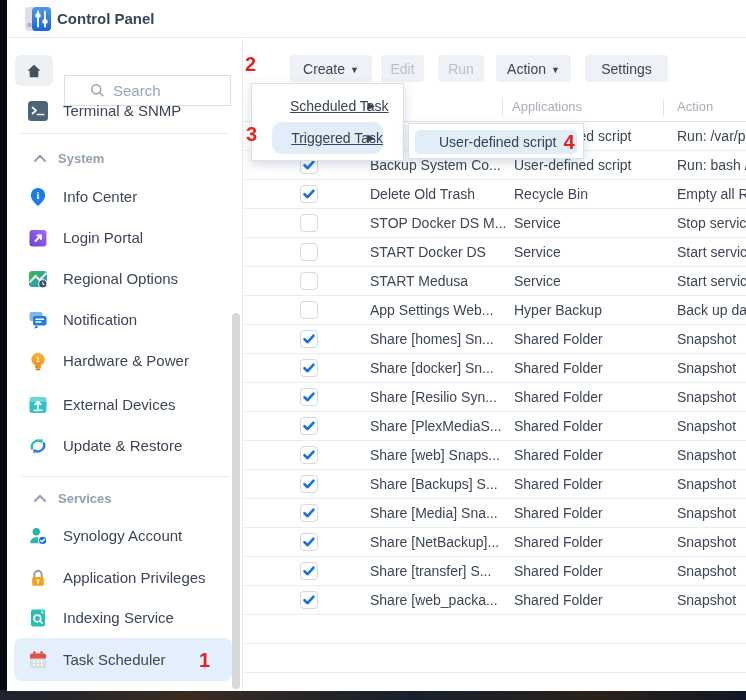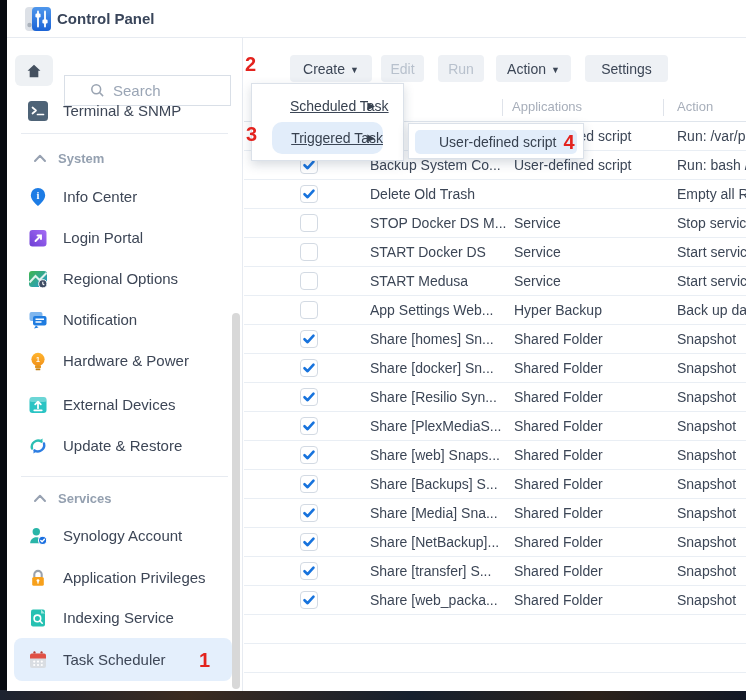--- a/index.html
+++ b/index.html
@@ -300,20 +300,21 @@
     <span class="cell c-action">Run: bash /</span>
   </div>
 
   <div class="trow">
     <div class="cbx checked">
       <svg width="14" height="14" viewBox="0 0 14 14">
               <path d="M2.5 7.2 5.6 10.2 11.5 3.6" stroke="#1773dd" stroke-width="2.6" fill="none" stroke-linecap="round" stroke-linejoin="round"></path>
             </svg>
     </div>
     <span class="cell c-name">Delete Old Trash</span>
+    <span class="cell c-app">Recycle Bin</span>
     <span class="cell c-action">Empty all R</span>
   </div>
 
   <div class="trow">
     <div class="cbx">
       
     </div>
     <span class="cell c-name">STOP Docker DS M...</span>
     <span class="cell c-app">Service</span>
     <span class="cell c-action">Stop servic</span>

